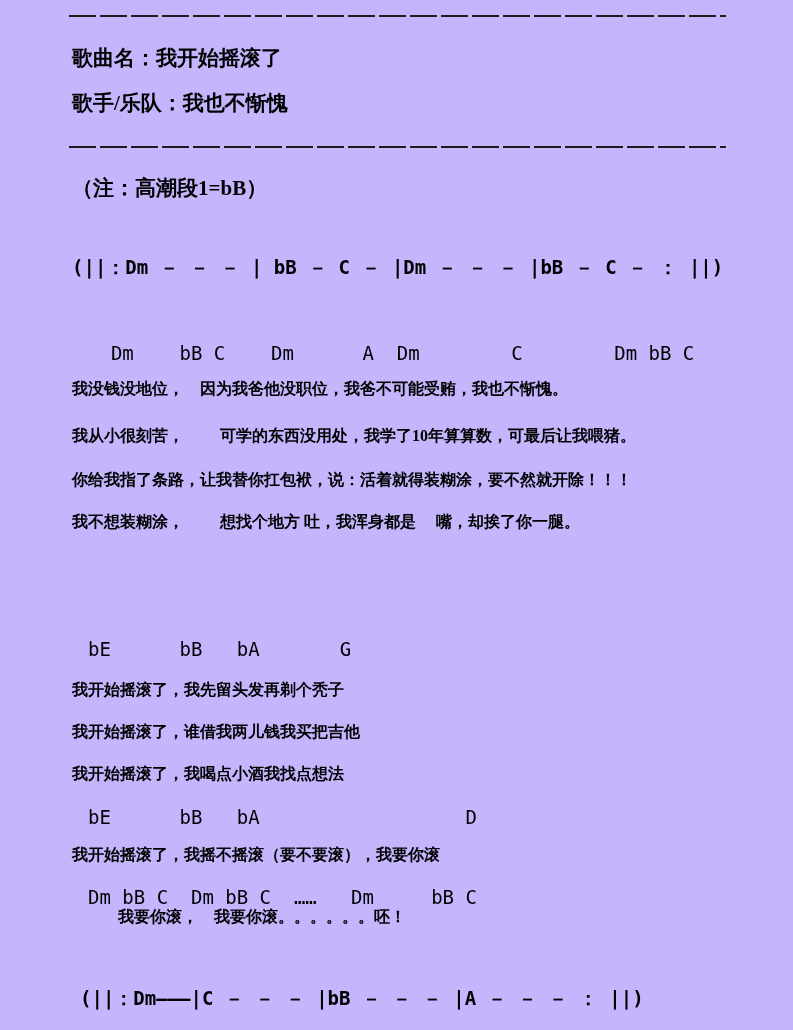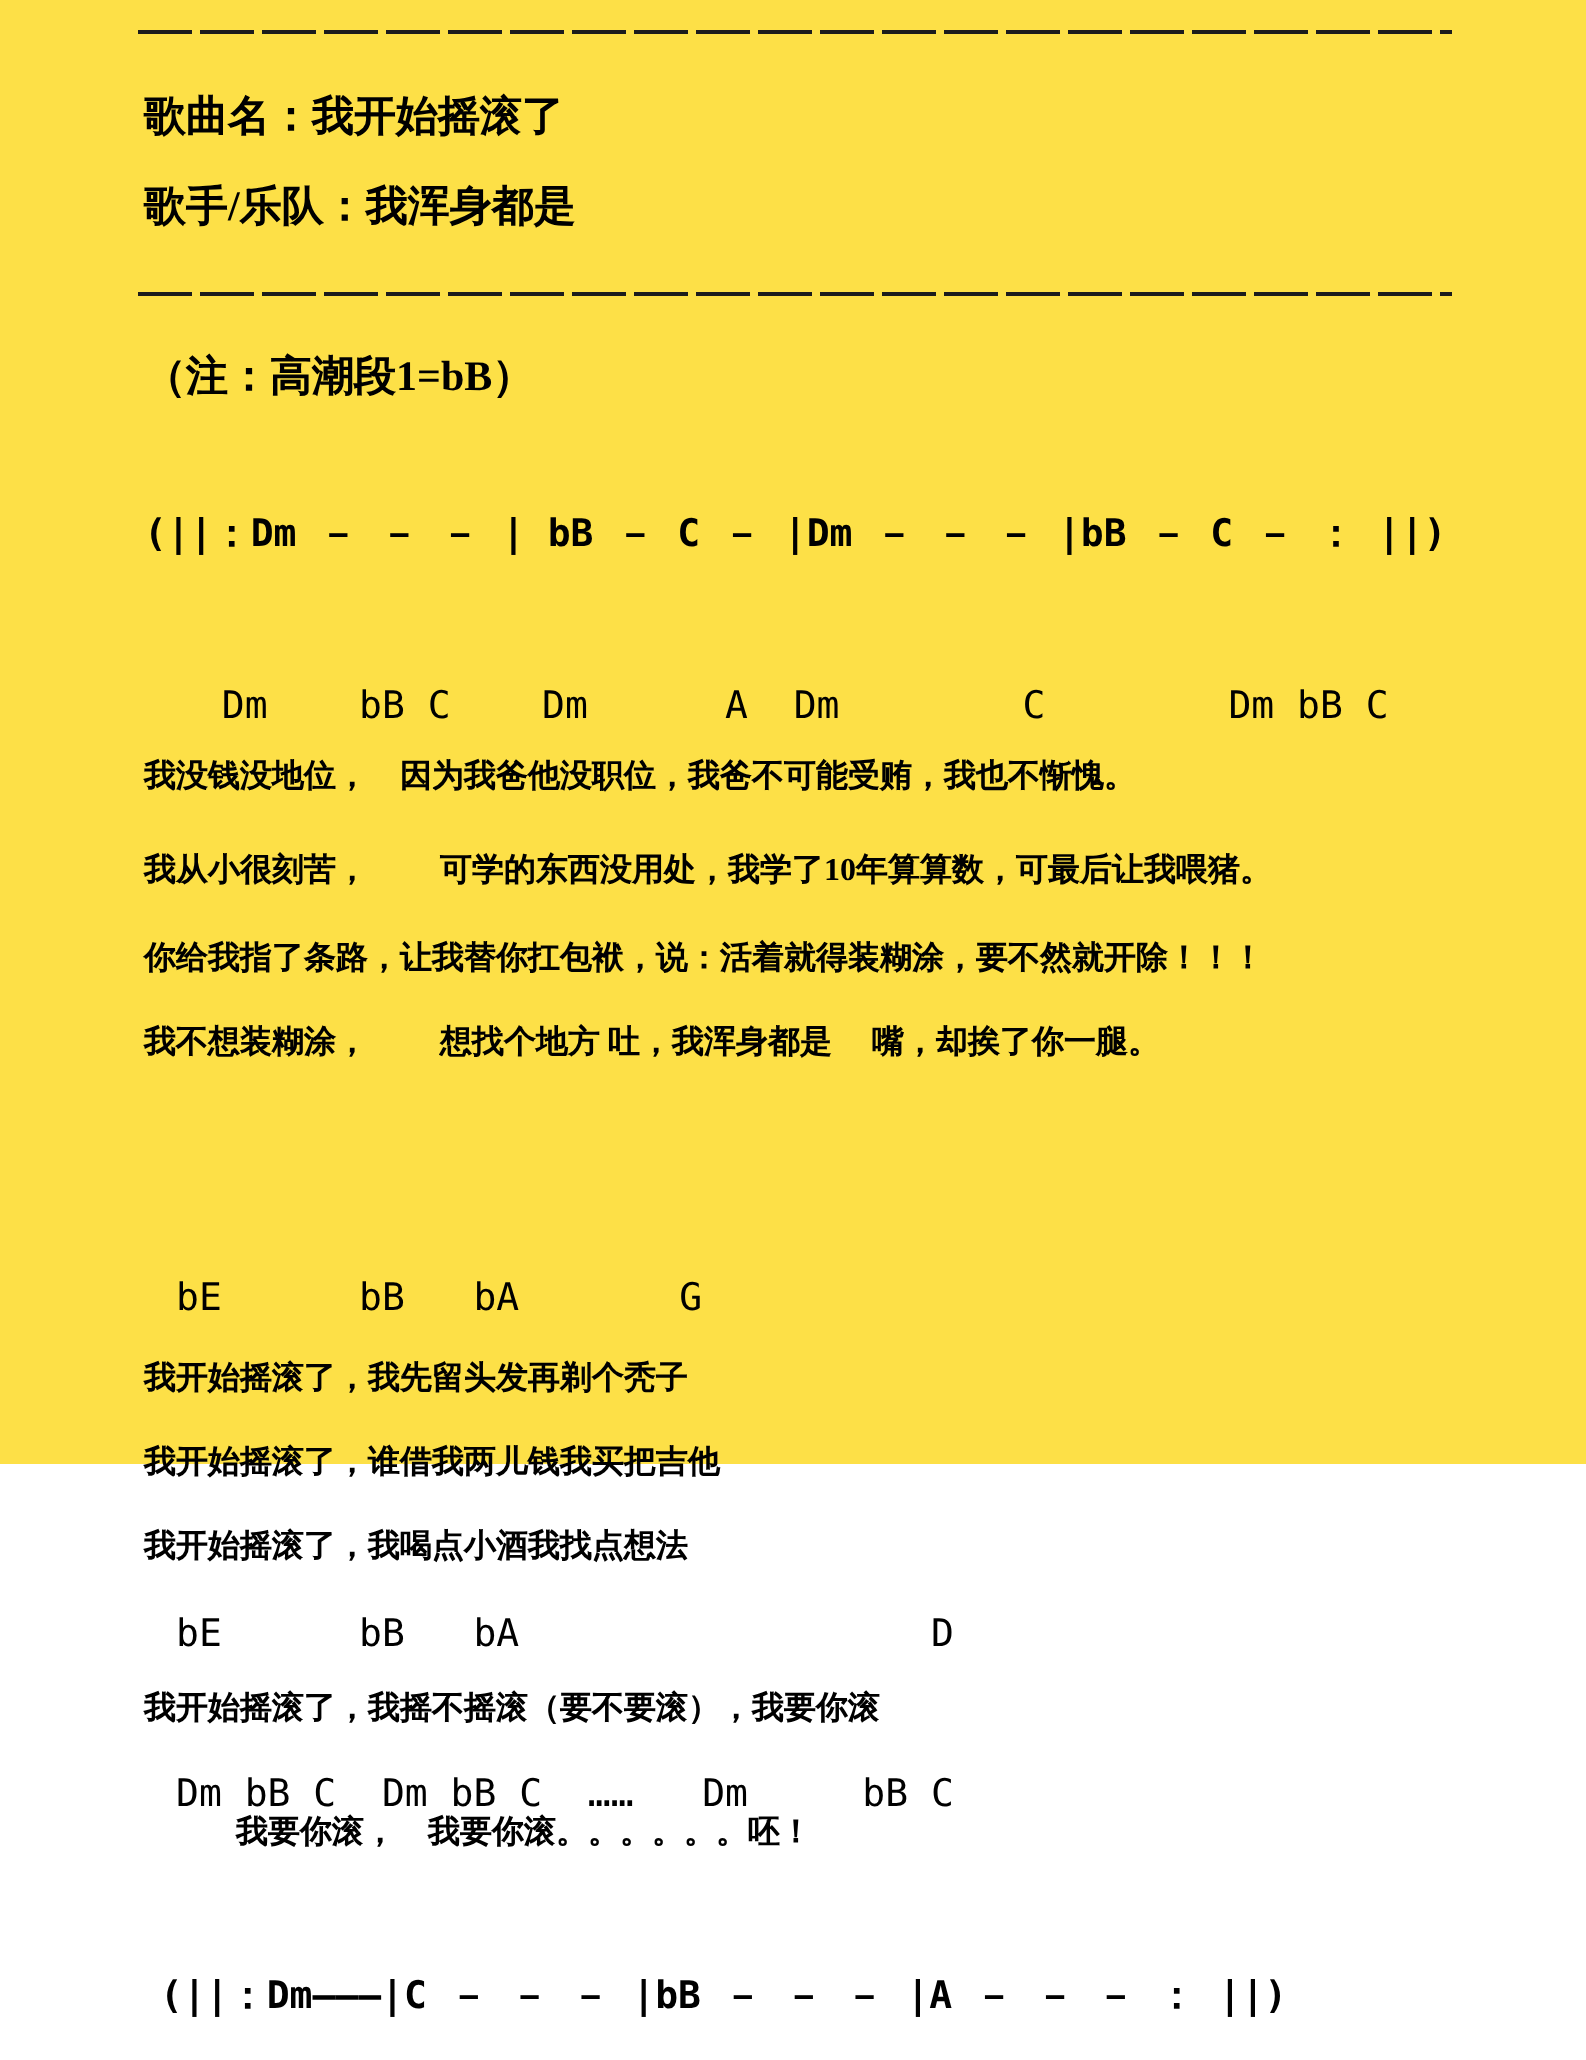--- a/index.html
+++ b/index.html
@@ -5,22 +5,22 @@
   html, body { margin: 0; padding: 0; }
   body {
     width: 793px; height: 1030px;
     background: #ffffff;
     font-family: "Liberation Serif", "DejaVu Serif", serif;
     color: #000000;
     overflow: hidden;
   }
   .page {
     position: relative;
-    width: 793px; height: 732px;
-    background: #fde047;
+    width: 793px; height: 1030px;
+    background: #c4b5fd;
   }
   .line {
     position: absolute;
     white-space: pre;
     color: #000000;
   }
   .cn {
     font-family: "Liberation Serif", "DejaVu Serif", serif;
     font-weight: bold;
     font-size: 16px;
@@ -55,21 +55,21 @@
 </style>
 </head>
 <body>
 
 <div class="page">
 
   <div class="rule" style="top:15px"></div>
 
   <div class="line cn-title" style="left:72px; top:46px">歌曲名：我开始摇滚了</div>
 
-  <div class="line cn-title" style="left:72px; top:91px">歌手/乐队：我浑身都是</div>
+  <div class="line cn-title" style="left:72px; top:91px">歌手/乐队：我也不惭愧</div>
 
   <div class="rule" style="top:146px"></div>
 
   <div class="line cn-title" style="left:72px; top:176px">（注：高潮段1=bB）</div>
 
   <div class="line prog" style="left:72px; top:256px">(||：Dm － － － | bB － C － |Dm － － － |bB － C － ： ||)</div>
 
   <div class="line chord" style="left:72px; top:342px">  Dm    bB C    Dm      A  Dm        C        Dm bB C</div>
 
   <div class="line cn" style="left:72px; top:377px">我没钱没地位，　因为我爸他没职位，我爸不可能受贿，我也不惭愧。</div>

